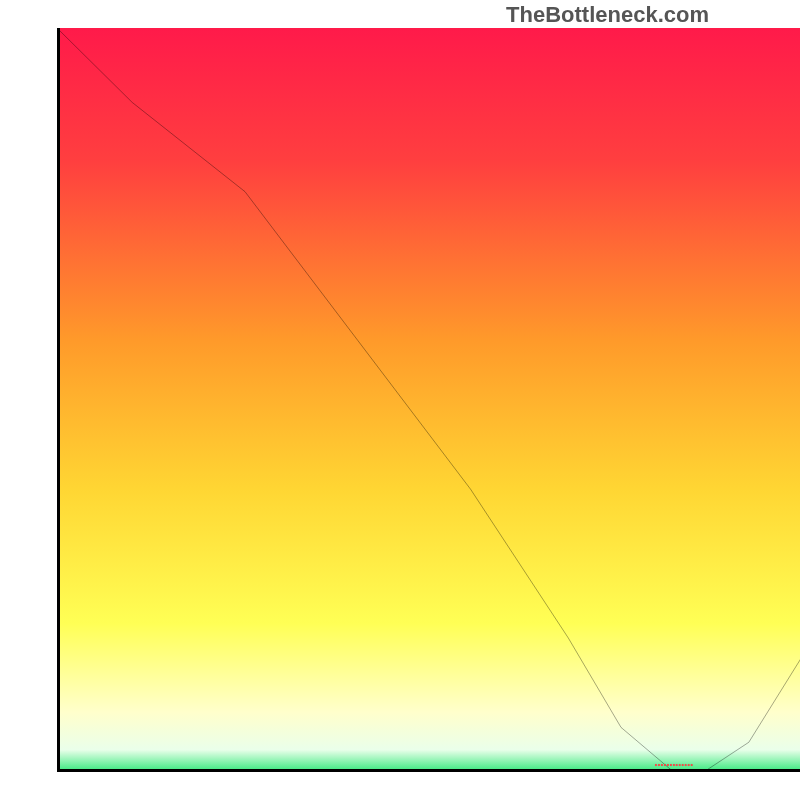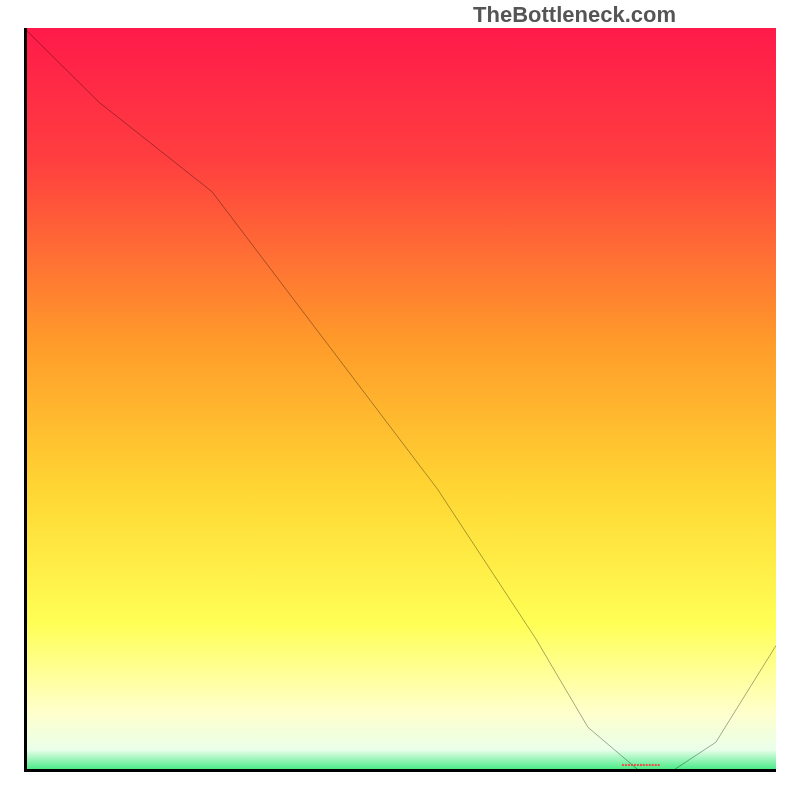--- a/index.html
+++ b/index.html
@@ -8,20 +8,21 @@
     width: 800px;
     height: 800px;
     background: #ffffff;
     font-family: Arial, Helvetica, sans-serif;
     overflow: hidden;
   }
   .container {
     position: relative;
     width: 688px;
     height: 800px;
+    margin-left: 33px;
   }
   .watermark {
     position: absolute;
     top: 2px;
     right: 12px;
     font-size: 22px;
     font-weight: bold;
     color: #555555;
     letter-spacing: 0px;
   }

